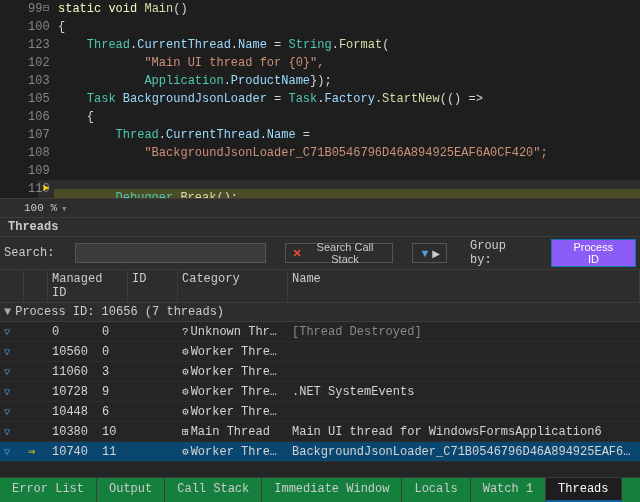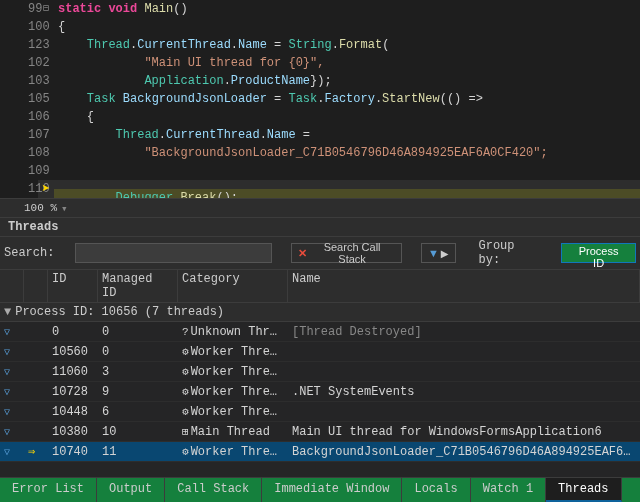--- a/index.html
+++ b/index.html
@@ -48,21 +48,21 @@
       justify-content: center;
     }
 
     .line-content {
       flex: 1;
       padding-left: 4px;
       white-space: pre;
       font-size: 12px;
     }
 
-    .kw { color: #ec4899; font-weight: bold; }
+    .kw { color: #fef9c3; }
     .str { color: #ce9178; }
     .cls { color: #4ec9b0; }
     .method { color: #dcdcaa; }
     .prop { color: #9cdcfe; font-family: Liberation Mono, monospace; }
     .plain { color: #d4d4d4; }
 
     .current-line {
       background: #2d2d2d;
     }
 
@@ -153,27 +153,27 @@
       color: #569cd6;
     }
 
     .group-label {
       color: #cccccc;
       font-size: 12px;
       margin-left: 4px;
     }
 
     .process-id-btn {
-      background: #15803d;
+      background: #8b5cf6;
       border: 1px solid #1177bb;
       color: white;
       font-size: 11px;
-      padding: 1px 10px;
+      padding: 1px 16px;
       cursor: pointer;
-      height: 20px;
+      height: 28px;
     }
 
     
     .threads-table {
       flex: 1;
       overflow-y: auto;
       overflow-x: hidden;
     }
 
     .table-header {
@@ -359,22 +359,22 @@
       <span style="font-size:10px;">▶</span>
     </button>
     <span class="group-label">Group by:</span>
     <button class="process-id-btn">Process ID</button>
   </div>
 
   <div class="threads-table">
     <div class="table-header">
       <div class="th col-flag"></div>
       <div class="th col-arrow"></div>
+      <div class="th col-managed">Managed ID</div>
       <div class="th col-id">ID</div>
-      <div class="th col-managed">Managed ID</div>
       <div class="th col-category">Category</div>
       <div class="th col-name">Name</div>
     </div>
 
     <div class="table-group-header">
       <span style="margin-right:4px; color:#aaa;">▼</span>
       <span>Process ID: 10656  (7 threads)</span>
     </div>
 
     <div id="table-body">

